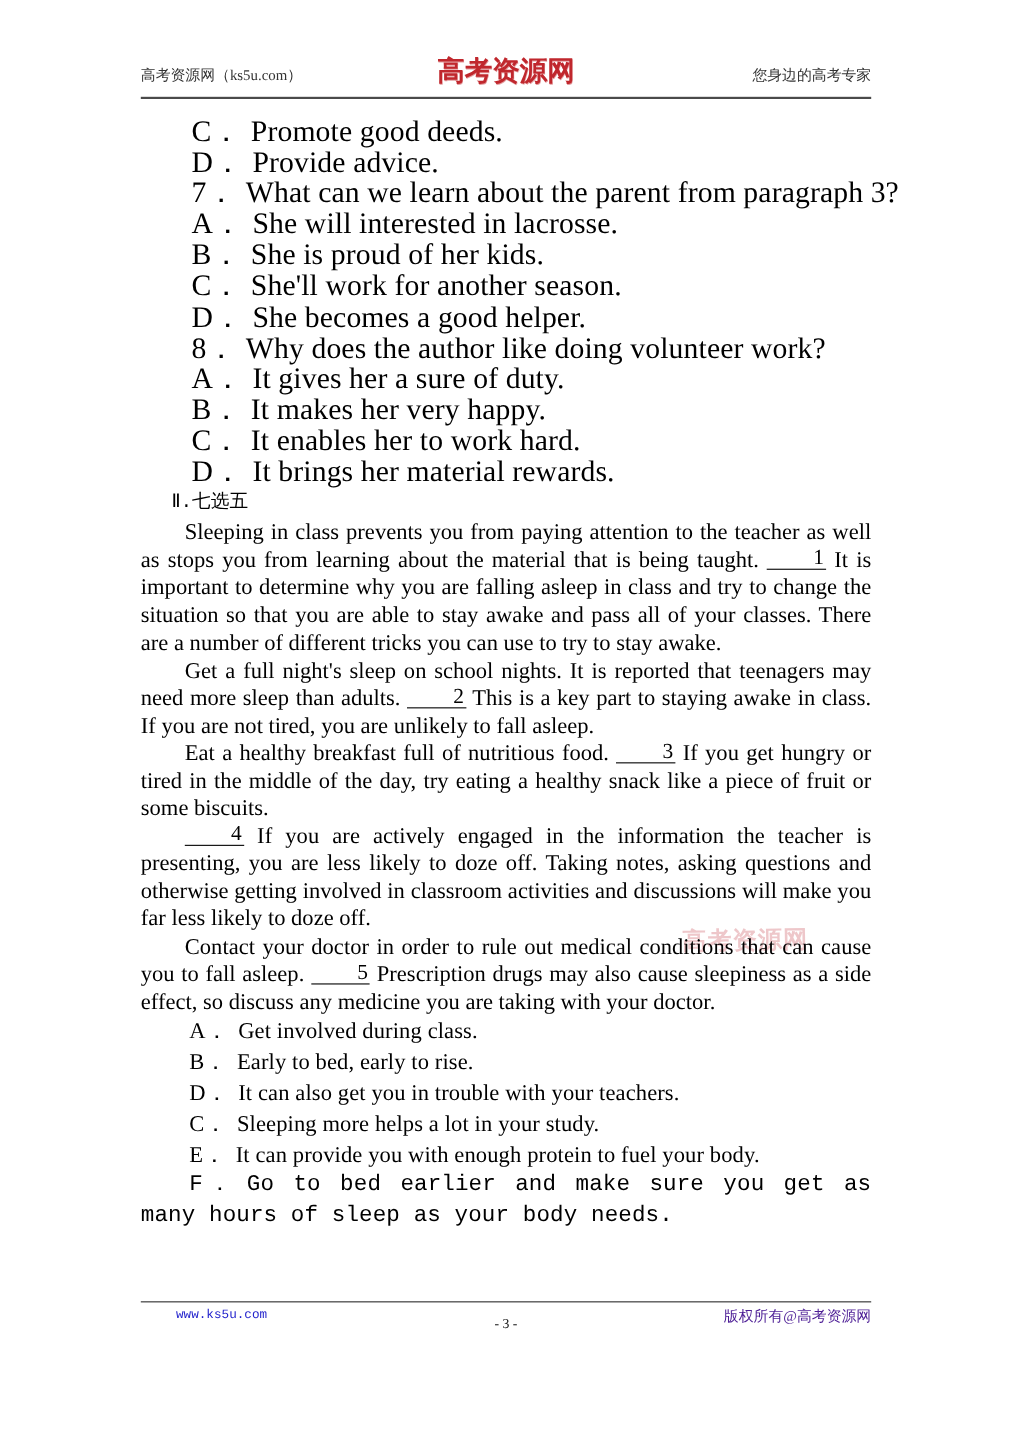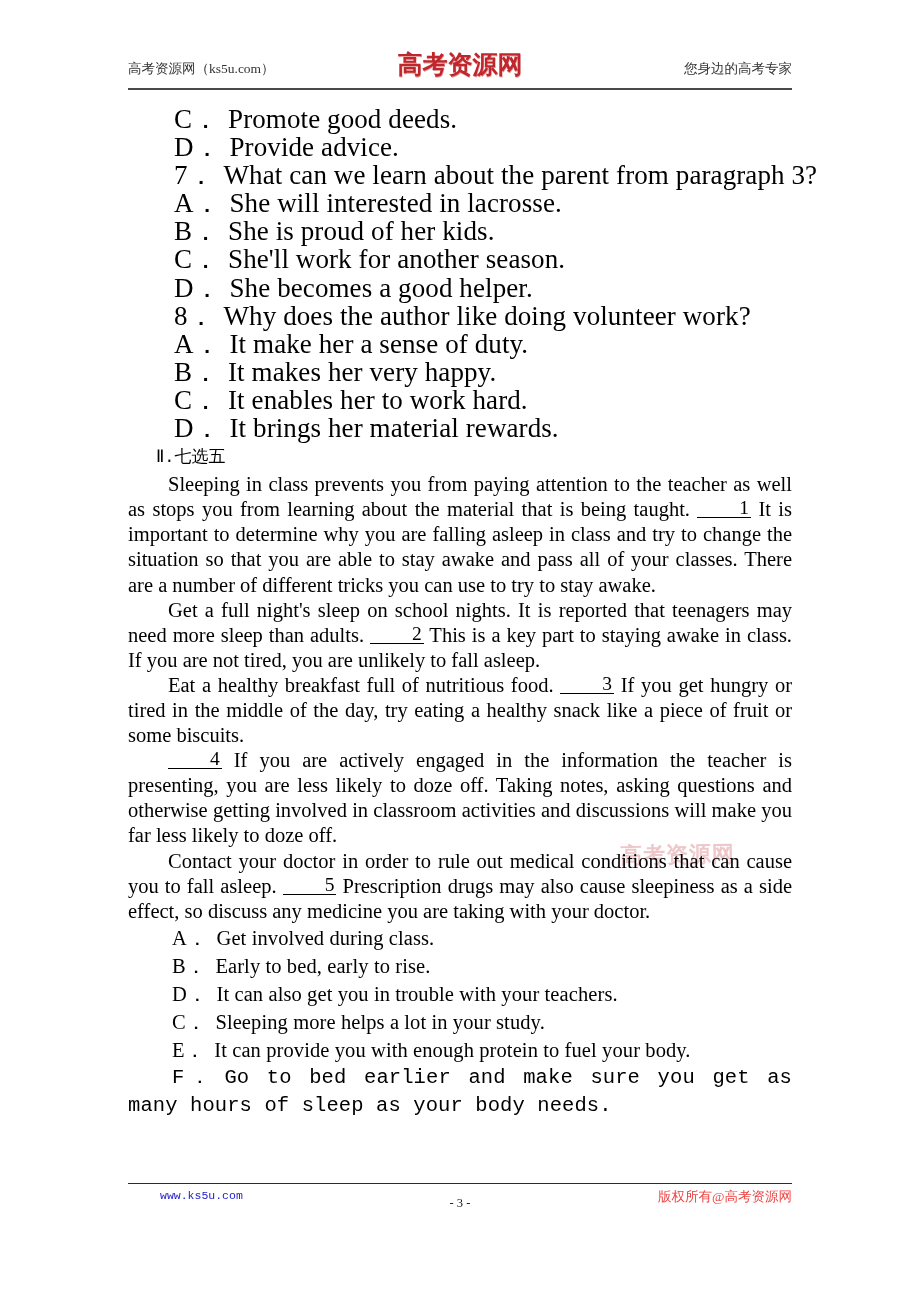--- a/index.html
+++ b/index.html
@@ -106,21 +106,21 @@
     font-size: 12.5px;
     color: #111111;
     white-space: nowrap;
   }
   .footer-right {
     position: absolute;
     right: 0;
     top: 0px;
     font-family: "Liberation Serif", serif;
     font-size: 13.5px;
-    color: #ef4444;
+    color: #4c1d95;
     white-space: nowrap;
   }
 
   
   .content {
     position: absolute;
     left: 128px;
     top: 105px;
     width: 664px;
   }
@@ -231,21 +231,21 @@
     <div id="slot-q7">
         <div class="mc-line"><span class="lbl">7．</span><span class="lbl-sep"></span><span>What can we learn about the parent from paragraph 3?</span></div>
         <div class="mc-line"><span class="lbl">A．</span><span class="lbl-sep"></span><span>She will interested in lacrosse.</span></div>
         <div class="mc-line"><span class="lbl">B．</span><span class="lbl-sep"></span><span>She is proud of her kids.</span></div>
         <div class="mc-line"><span class="lbl">C．</span><span class="lbl-sep"></span><span>She'll work for another season.</span></div>
         <div class="mc-line"><span class="lbl">D．</span><span class="lbl-sep"></span><span>She becomes a good helper.</span></div>
       </div>
 
     <div id="slot-q8">
         <div class="mc-line"><span class="lbl">8．</span><span class="lbl-sep"></span><span>Why does the author like doing volunteer work?</span></div>
-        <div class="mc-line"><span class="lbl">A．</span><span class="lbl-sep"></span><span>It make her a sense of duty.</span></div>
+        <div class="mc-line"><span class="lbl">A．</span><span class="lbl-sep"></span><span>It gives her a sure of duty.</span></div>
         <div class="mc-line"><span class="lbl">B．</span><span class="lbl-sep"></span><span>It makes her very happy.</span></div>
         <div class="mc-line"><span class="lbl">C．</span><span class="lbl-sep"></span><span>It enables her to work hard.</span></div>
         <div class="mc-line"><span class="lbl">D．</span><span class="lbl-sep"></span><span>It brings her material rewards.</span></div>
       </div>
 
     <div class="sec-head">Ⅱ.七选五</div>
 
     <div id="slot-paras">
         <div class="para">Sleeping in class prevents you from paying attention to the teacher as well as stops you from learning about the material that is being taught. <span class="blank">1</span> It is important to determine why you are falling asleep in class and try to change the situation so that you are able to stay awake and pass all of your classes. There are a number of different tricks you can use to try to stay awake.</div>
         <div class="para">Get a full night's sleep on school nights. It is reported that teenagers may need more sleep than adults. <span class="blank">2</span> This is a key part to staying awake in class. If you are not tired, you are unlikely to fall asleep.</div>

